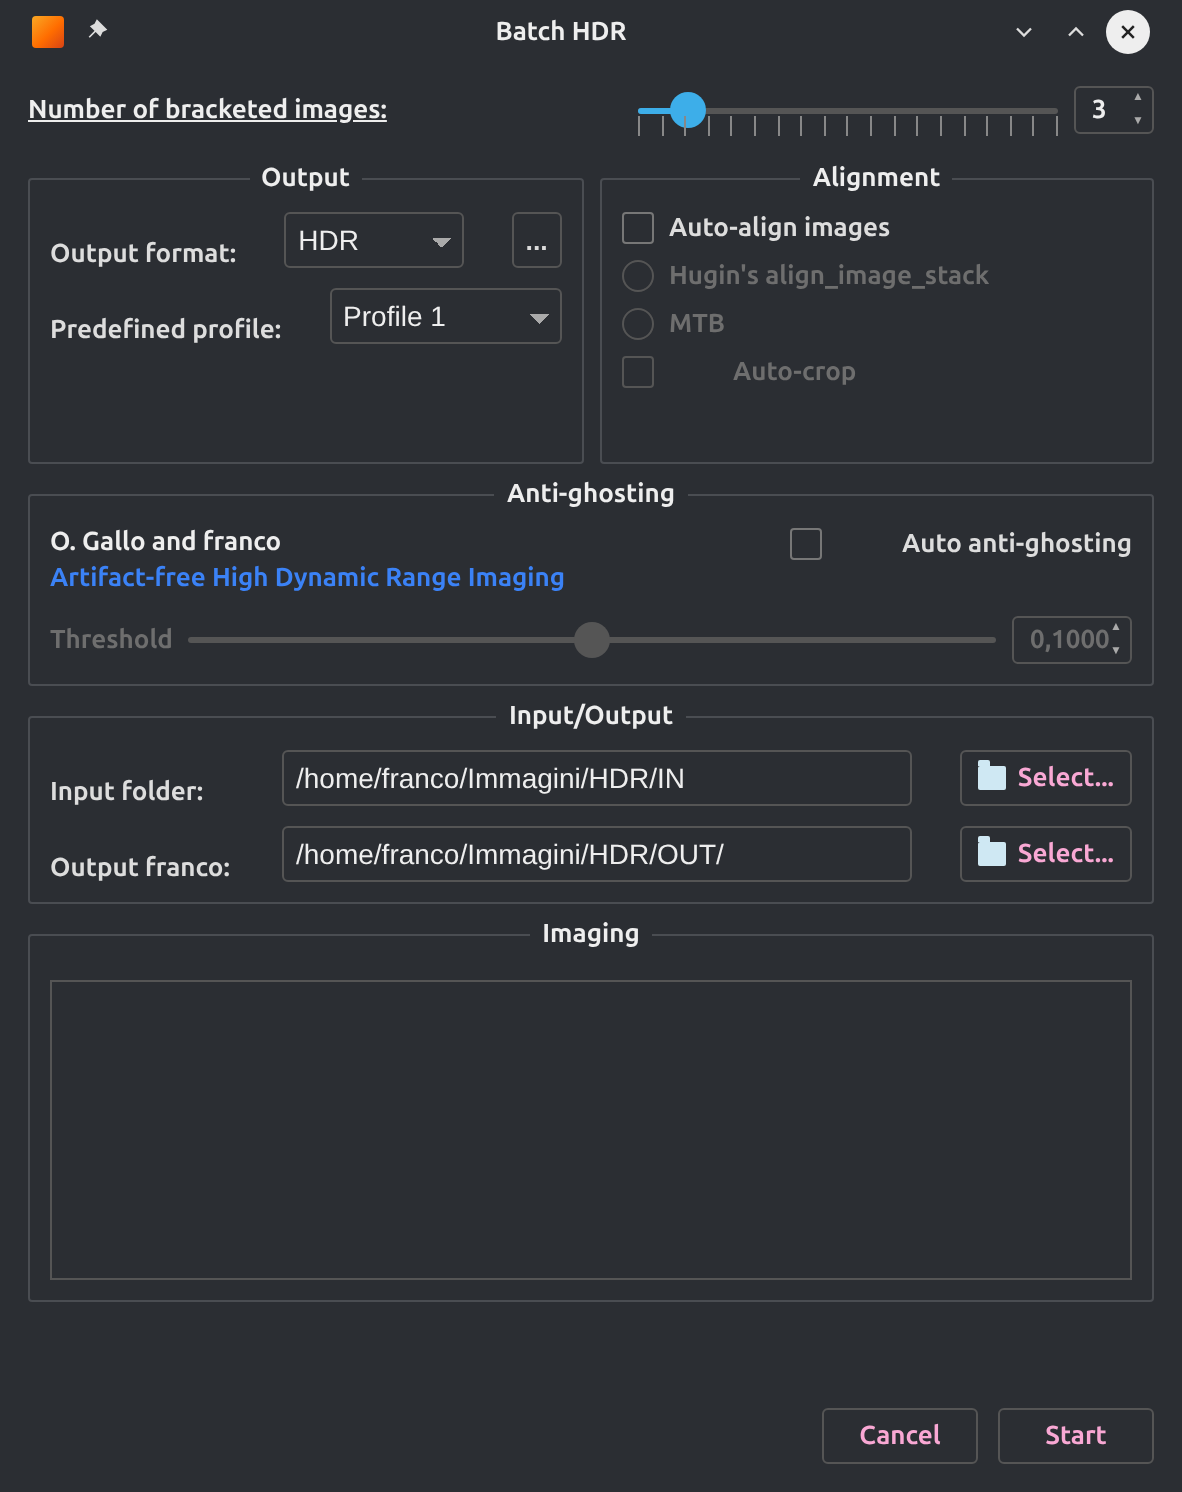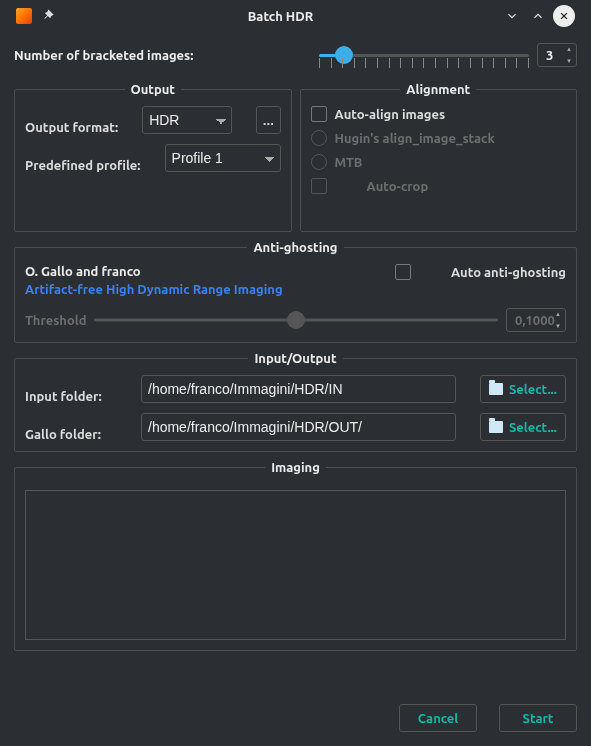--- a/index.html
+++ b/index.html
@@ -58,21 +58,21 @@
     padding: 8px 14px 14px 14px;
     display:flex;
     flex-direction:column;
     gap:8px;
   }
   .row {
     display:flex;
     align-items:center;
     gap:8px;
   }
-  .label { color:#eee; font-weight:bold; }
+  .label { color:#eee; font-weight:bold;text-decoration:underline; }
   .bracket-row { margin-bottom:4px; }
   .slider-ticks {
     flex:1;
     height:30px;
     position:relative;
     display:flex;
     align-items:center;
   }
   .slider-ticks .track {
     position:absolute;
@@ -227,21 +227,21 @@
     position:absolute; width:18px; height:18px; border-radius:50%;
     background:#555; top:50%; transform:translate(-50%,-50%);
     cursor:default;
   }
   .io-fieldset .form-row .flabel { width:92px; }
   .path-input { flex:1; font-weight:normal; }
   .btn {
     background:#2b2e33;
     border:1px solid #555;
     border-radius:3px;
-    color:#14b8a6;
+    color:#f9a8d4;
     height:28px;
     padding:0 14px;
     font-family:inherit;
     font-size:13px;
     font-weight:bold;
     cursor:pointer;
     display:inline-flex;
     align-items:center;
     gap:6px;
   }
@@ -263,21 +263,21 @@
   .progress-box {
     width:100%;
     height:150px;
     border:1px solid #555;
     background:#2b2e33;
     margin-top:6px;
   }
   .footer {
     display:flex;
     justify-content:flex-end;
-    gap:22px;
+    gap:10px;
     margin-top:auto;
   }
   .footer .btn { width:78px; justify-content:center; }
 </style>
 </head>
 <body>
 
 <div class="window">
 
   <div class="titlebar">
@@ -417,21 +417,21 @@
       <legend>Input/Output</legend>
       <div class="form-row">
         <span class="flabel">Input folder:</span>
         <input class="path-input" value="/home/franco/Immagini/HDR/IN" style="">
         <button class="btn small">
           <span class="folder-icon"></span>
           <span>Select...</span>
         </button>
       </div>
       <div class="form-row">
-        <span class="flabel">Gallo folder:</span>
+        <span class="flabel">Output franco:</span>
         <input class="path-input" value="/home/franco/Immagini/HDR/OUT/" style="">
         <button class="btn small">
           <span class="folder-icon"></span>
           <span>Select...</span>
         </button>
       </div>
     </fieldset>
 
     <fieldset>
       <legend>Imaging</legend>

